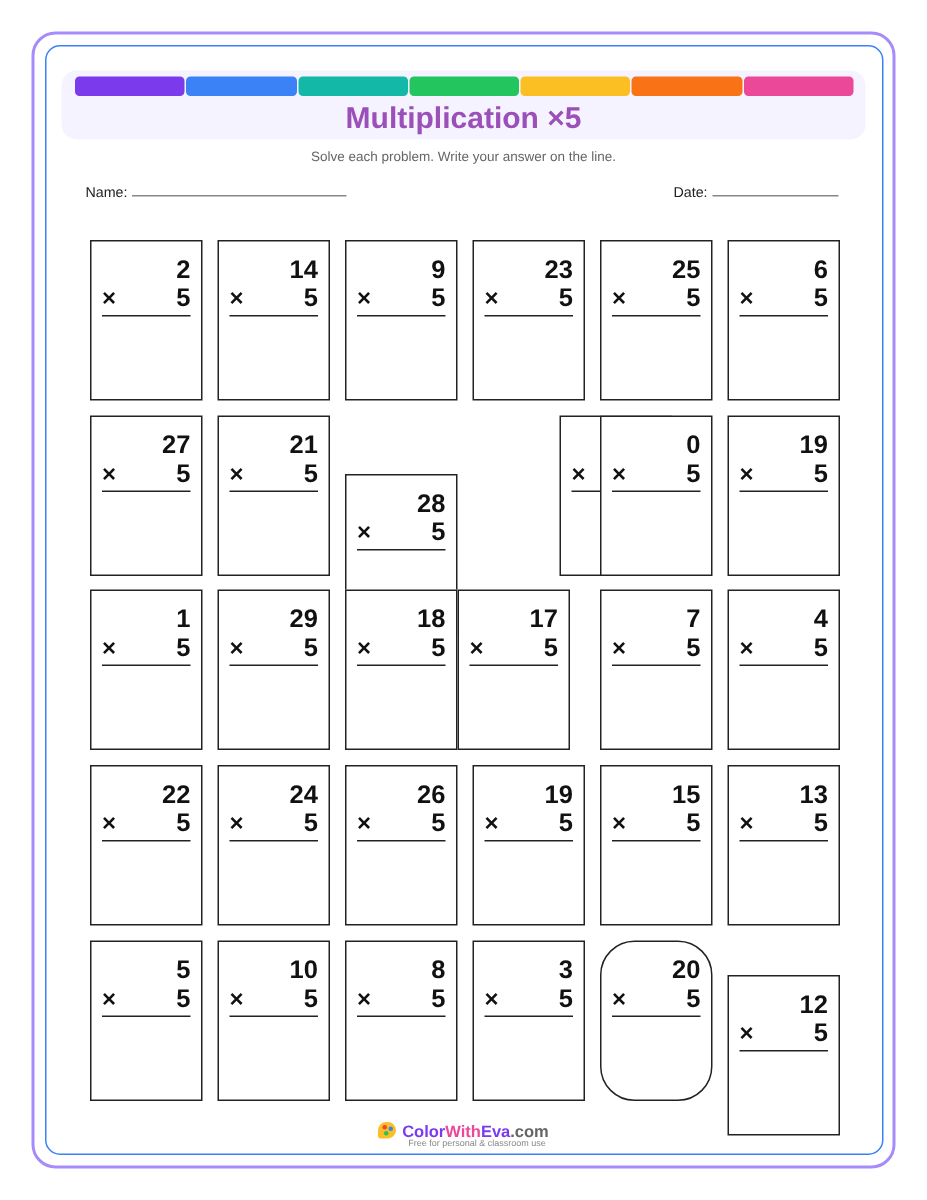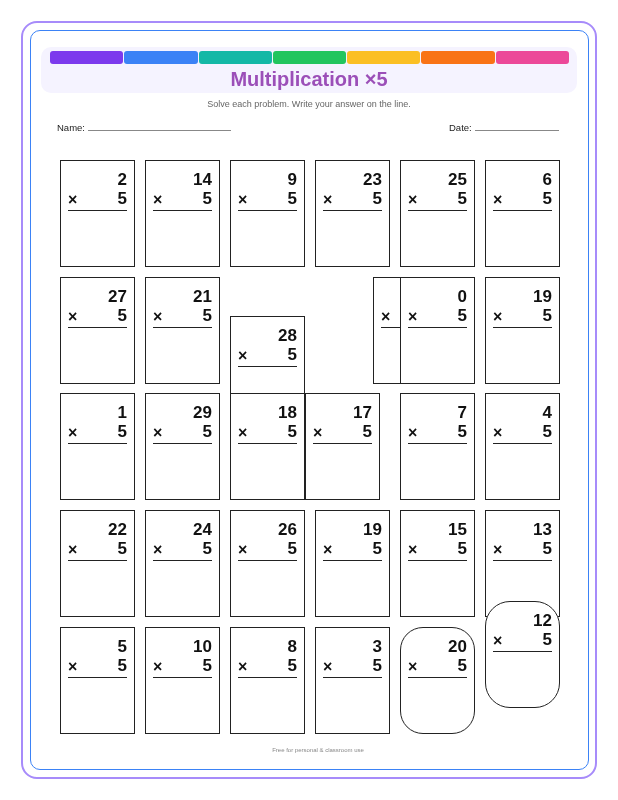--- a/index.html
+++ b/index.html
@@ -241,23 +241,26 @@
       <span class="times">×</span>
       <span class="mult">5</span>
       <span class="rule"></span>
     </div>
     <div class="box" style="left: 340px; top: 466.8px; border-radius: 23px;">
       <span class="top">20</span>
       <span class="times">×</span>
       <span class="mult">5</span>
       <span class="rule"></span>
     </div>
-    <div class="box" style="left: 425px; top: 441px; border-radius: 25px;">
+    <div class="box" style="left: 425px; top: 490px;">
       <span class="top">12</span>
       <span class="times">×</span>
       <span class="mult">5</span>
       <span class="rule"></span>
     </div>
   </div>
 
 <div class="footer">
+  <div class="brand">
+    <span class="palette"></span><span class="c1">Color</span><span class="c2">With</span><span class="c3">Eva</span><span class="c4">.com</span>
+  </div>
   <div class="tagline">Free for personal &amp; classroom use</div>
 </div>
 
 </body></html>

